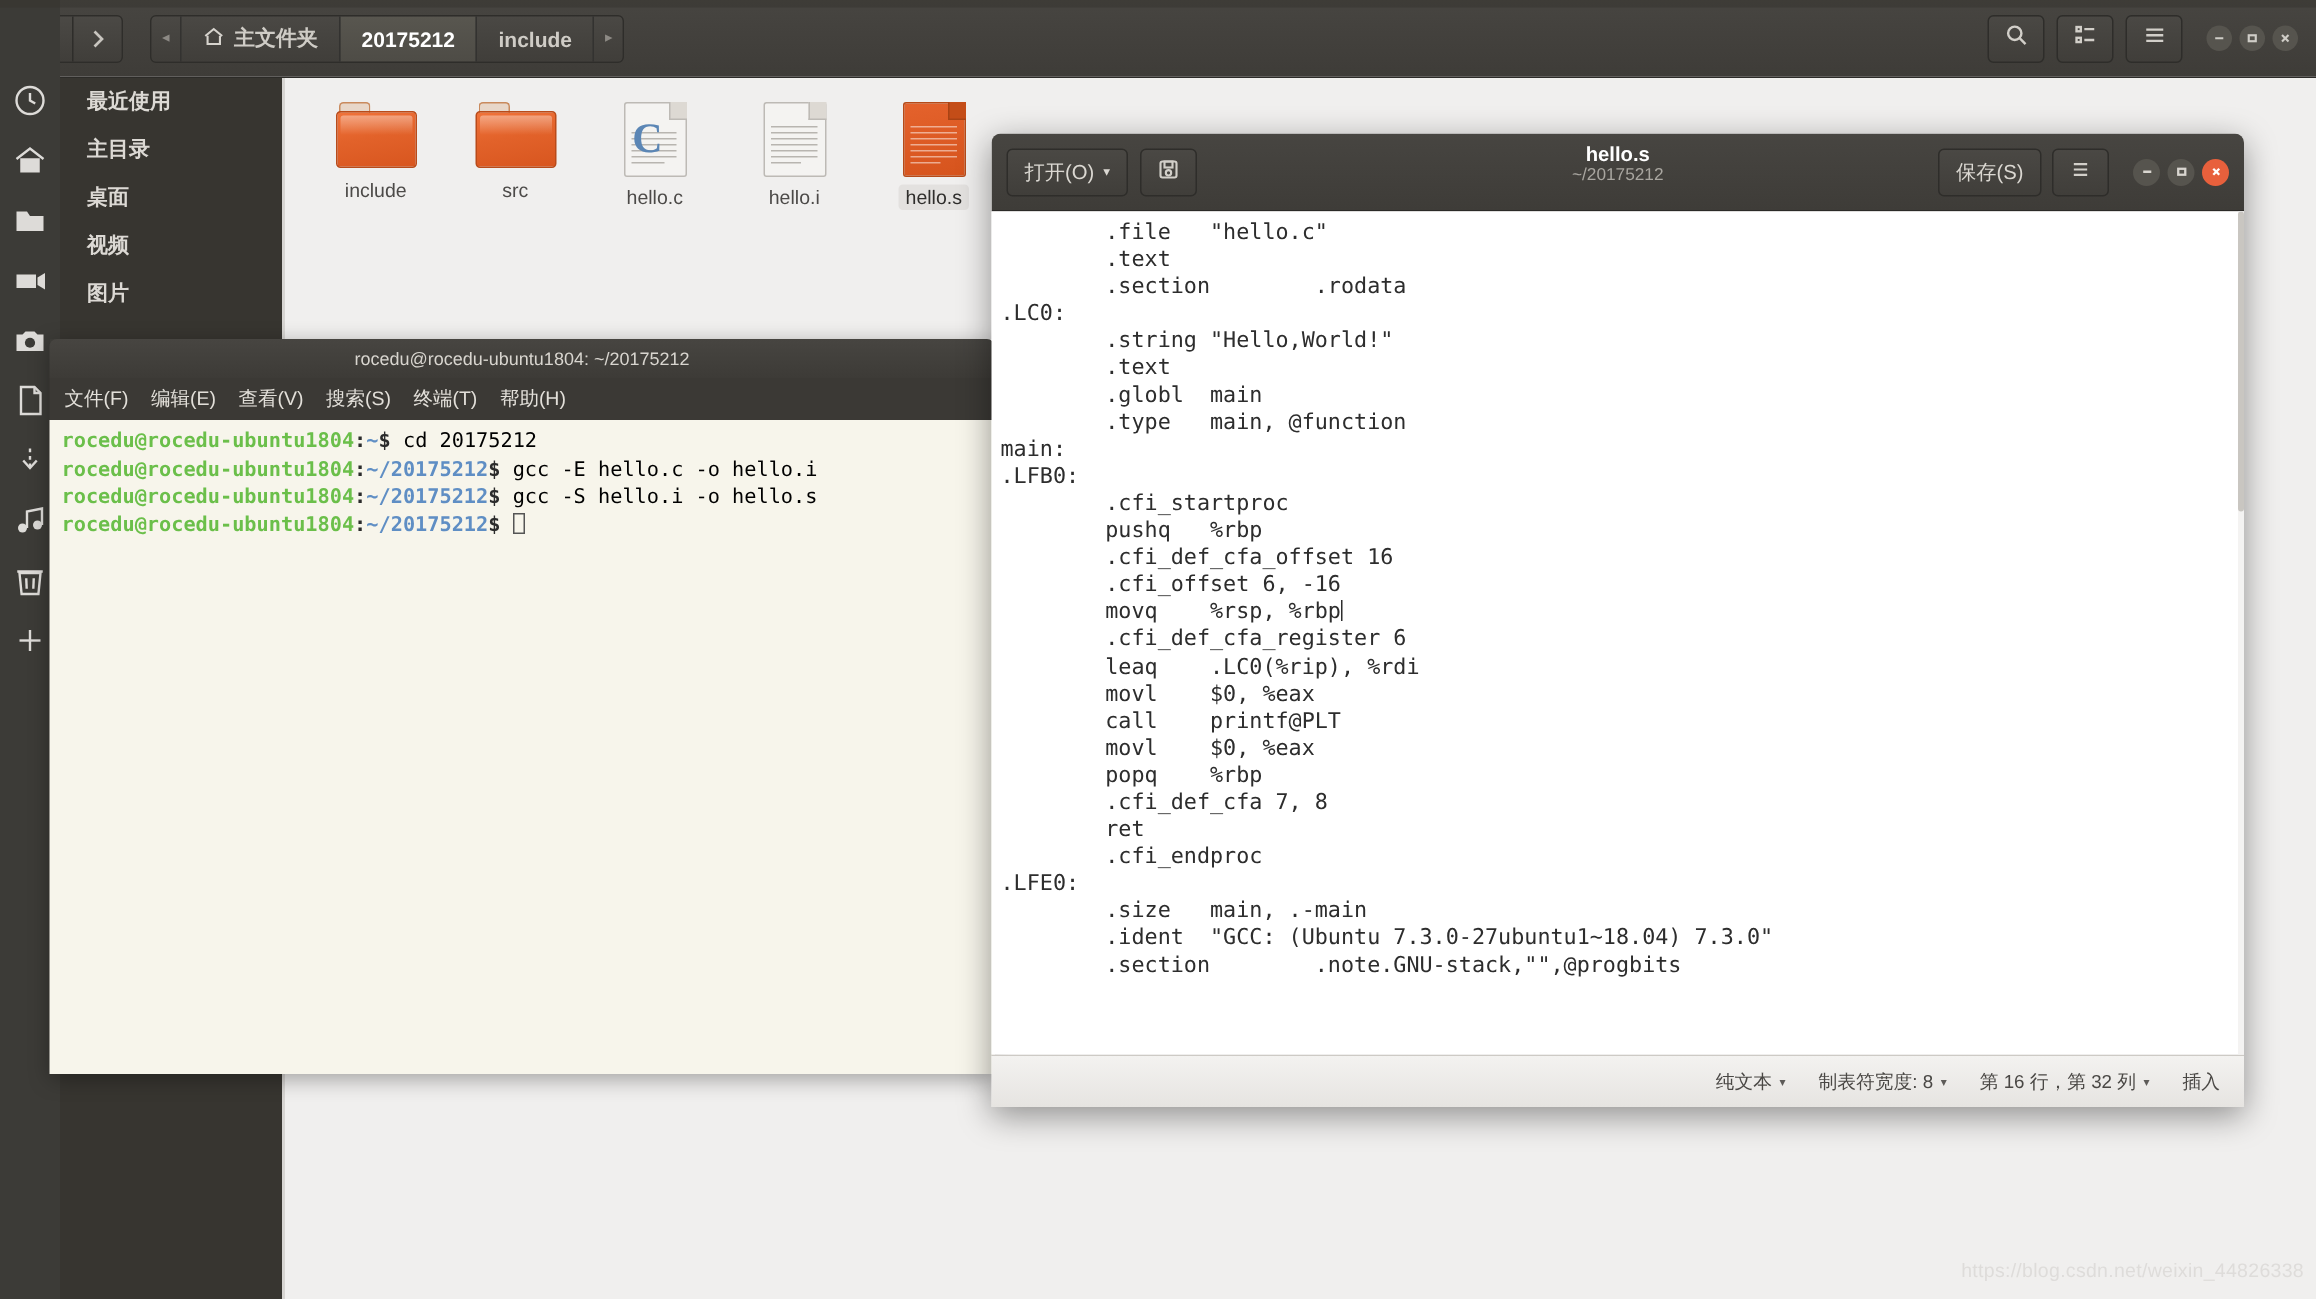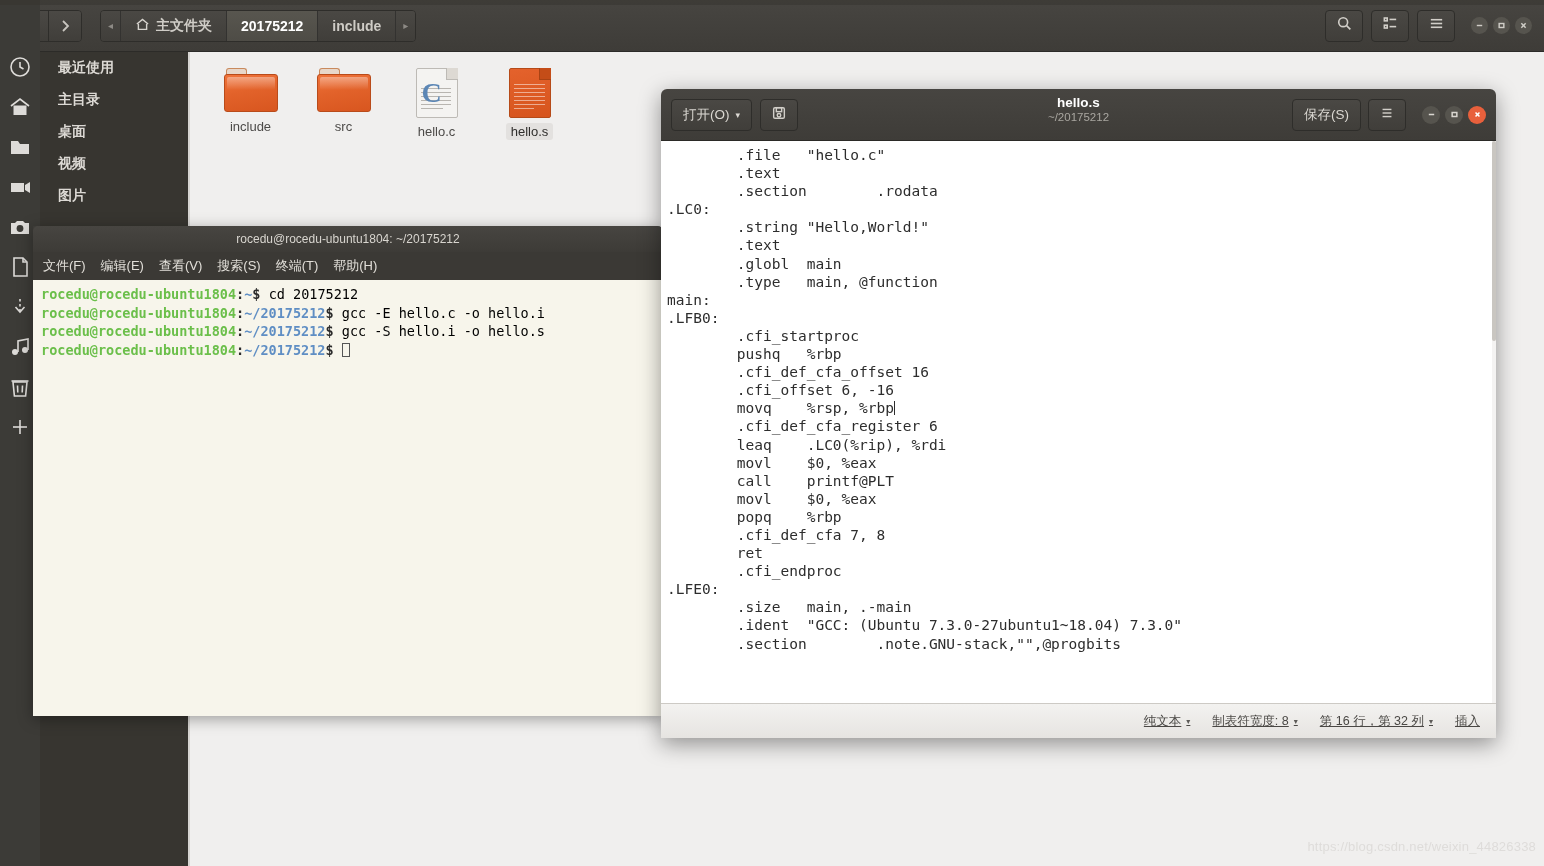--- a/index.html
+++ b/index.html
@@ -155,21 +155,21 @@
     padding:5px 0 0 2px;
   }
   .cline { white-space:pre; padding-left:4px; }
   .caret { display:inline-block; width:1px; height:14px; background:#2d2d2d; vertical-align:-2px; margin-left:0px;}
   .ged-status {
     height:35px; background:linear-gradient(180deg,#f3f2f0,#e6e4e1);
     border-top:1px solid #cdcac5;
     display:flex; align-items:center; justify-content:flex-end; gap:22px;
     padding-right:16px; font-size:12.5px; color:#4a4845;
   }
-  .st { display:flex; align-items:center; gap:5px;text-decoration:underline; }
+  .st { display:flex; align-items:center; gap:5px; }
   .st .dn { font-size:8px; color:#5d5b58; }
 
   
   .ged-scroll { position:absolute; right:0; top:0; width:4px; height:562px; background:#f4f3f2; }
   .ged-scroll i { position:absolute; left:0; top:0; width:4px; height:200px; background:#c9c6c1; border-radius:2px; display:block;}
 
   .watermark {
     position:absolute; right:8px; bottom:12px; font-size:13px; color:#dedcda;
     letter-spacing:.2px; z-index:30; user-select:none;
   }
@@ -299,20 +299,34 @@
               <div class="fold"></div>
             <div class="ln" style="top:20px;width:30px"></div>
             <div class="ln" style="top:24px;width:30px"></div>
             <div class="ln" style="top:28px;width:30px"></div>
             <div class="ln" style="top:32px;width:30px"></div>
             <div class="ln" style="top:36px;width:30px"></div>
             <div class="ln" style="top:40px;width:22px"></div>
             <div class="cglyph">C</div>
           </div>
           <div class="iname">hello.c</div>
+        </div>
+        <div class="iitem">
+          <div class="doc-ic">
+            <div class="page"></div>
+              <div class="fold"></div>
+            <div class="ln" style="top:16px;width:31px"></div>
+            <div class="ln" style="top:20px;width:31px"></div>
+            <div class="ln" style="top:24px;width:31px"></div>
+            <div class="ln" style="top:28px;width:31px"></div>
+            <div class="ln" style="top:32px;width:31px"></div>
+            <div class="ln" style="top:36px;width:31px"></div>
+            <div class="ln" style="top:40px;width:20px"></div>
+          </div>
+          <div class="iname">hello.i</div>
         </div>
         <div class="iitem">
           <div class="doc-ic red">
             <div class="page"></div>
               <div class="fold"></div>
             <div class="ln" style="top:16px;width:31px"></div>
             <div class="ln" style="top:20px;width:31px"></div>
             <div class="ln" style="top:24px;width:31px"></div>
             <div class="ln" style="top:28px;width:31px"></div>
             <div class="ln" style="top:32px;width:31px"></div>

